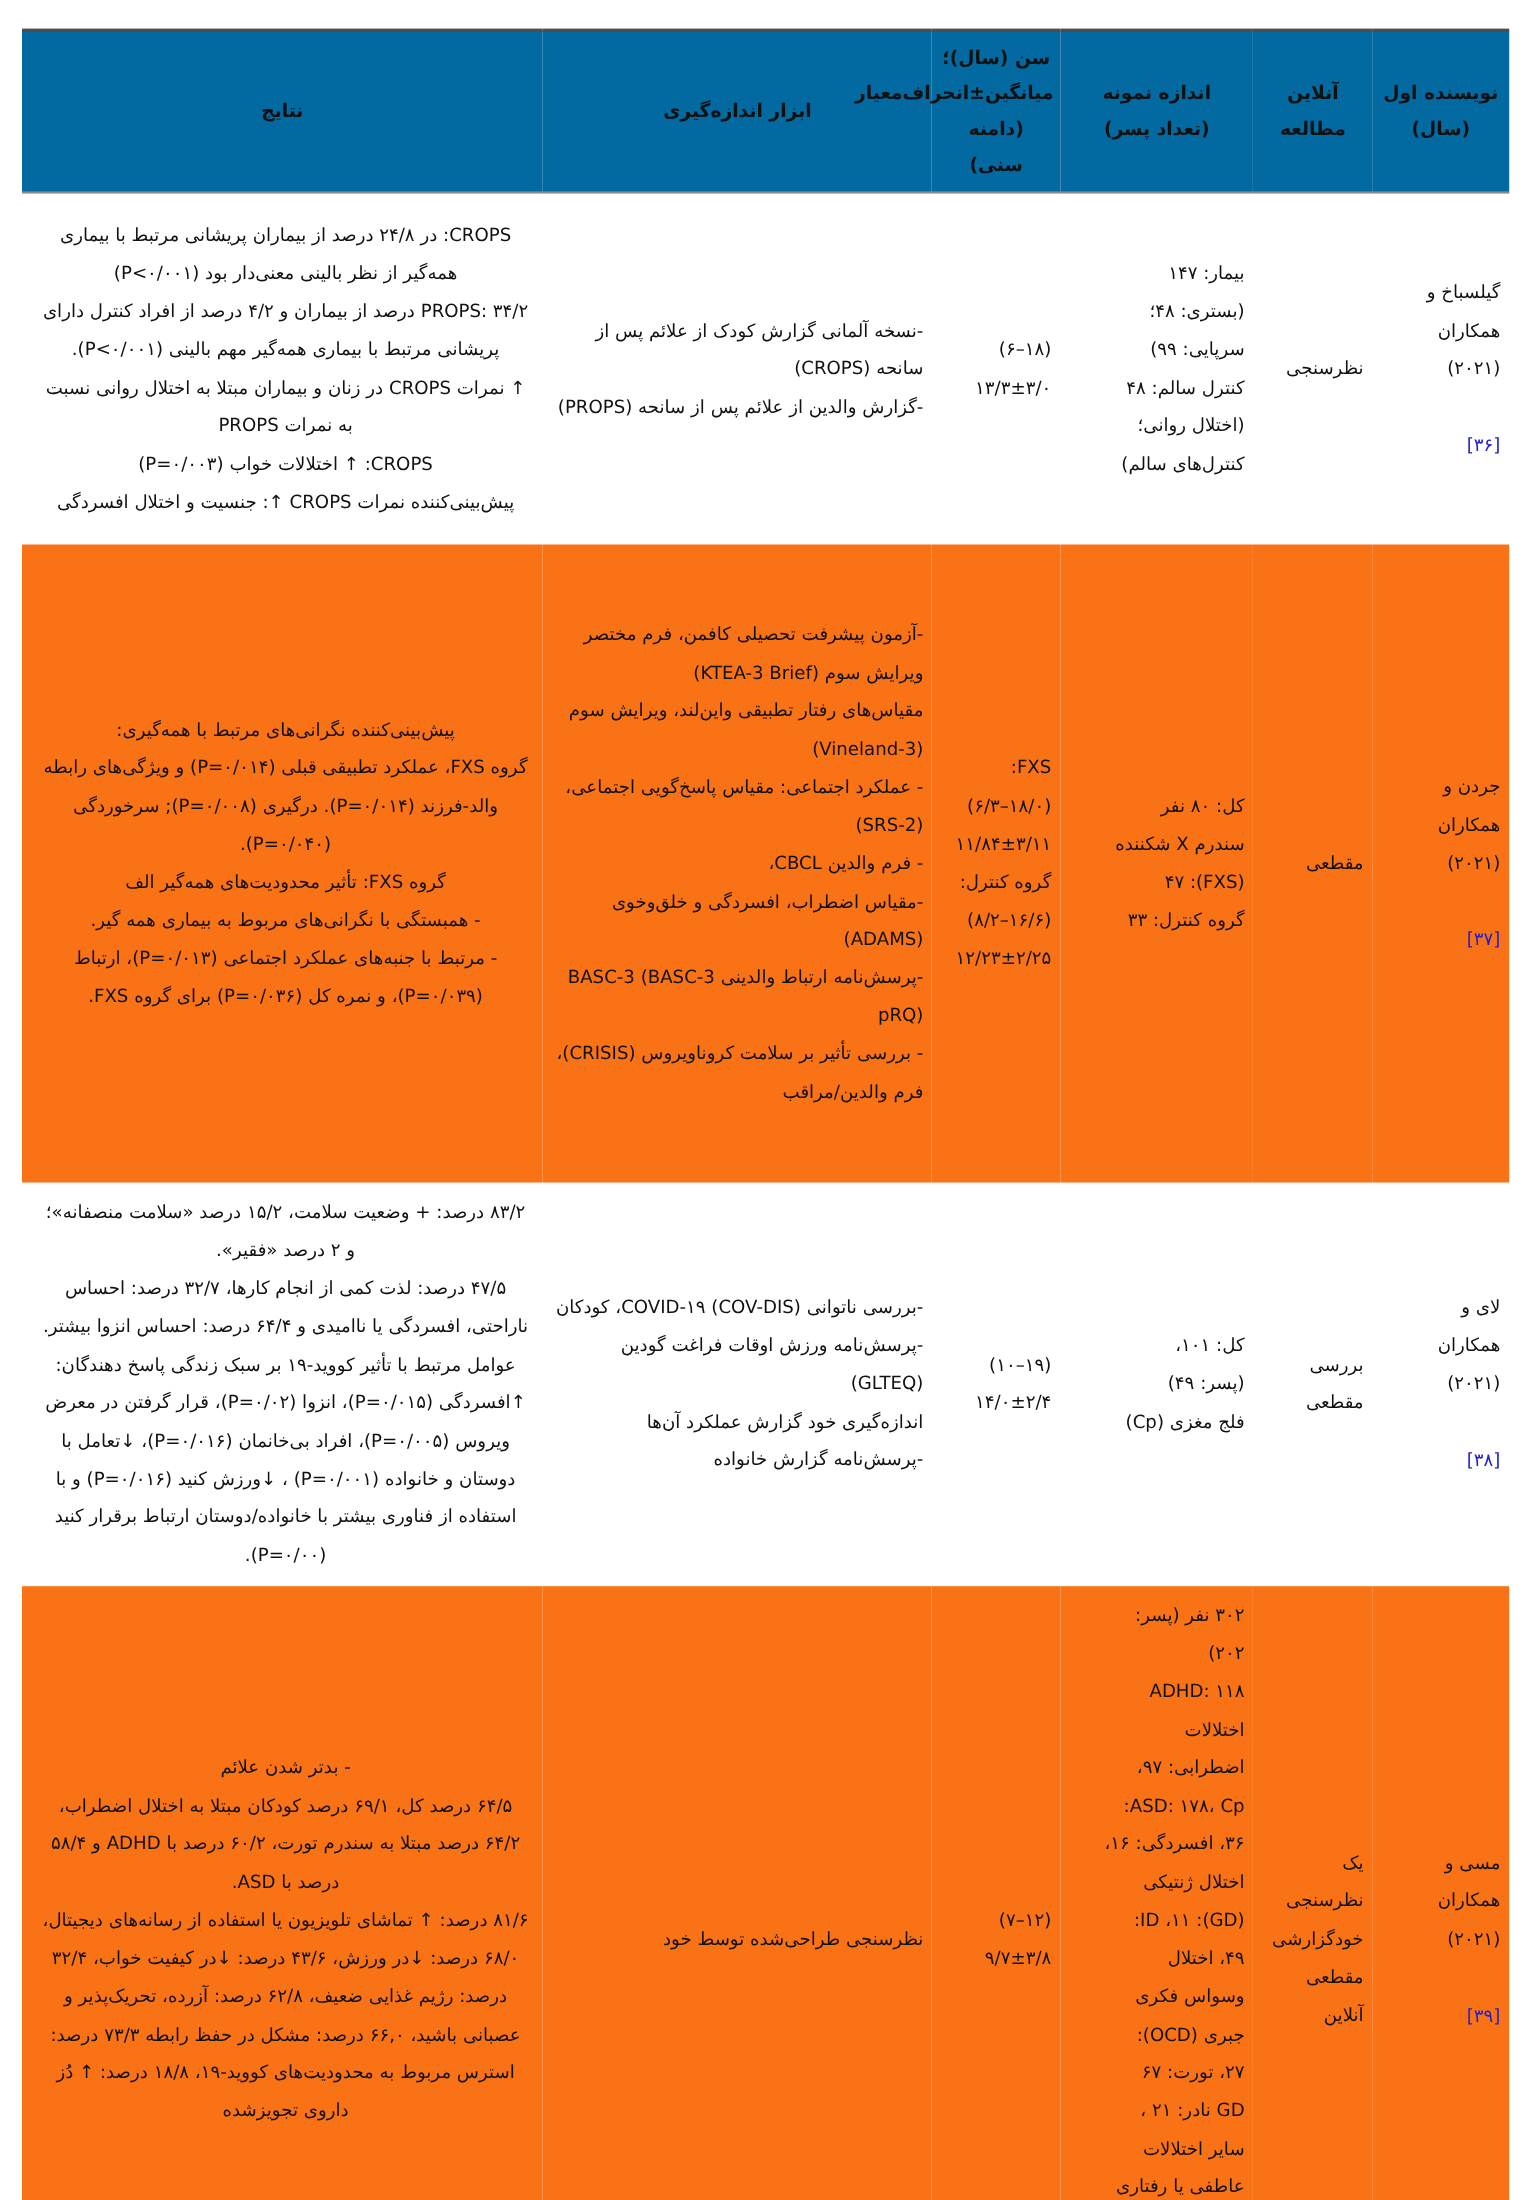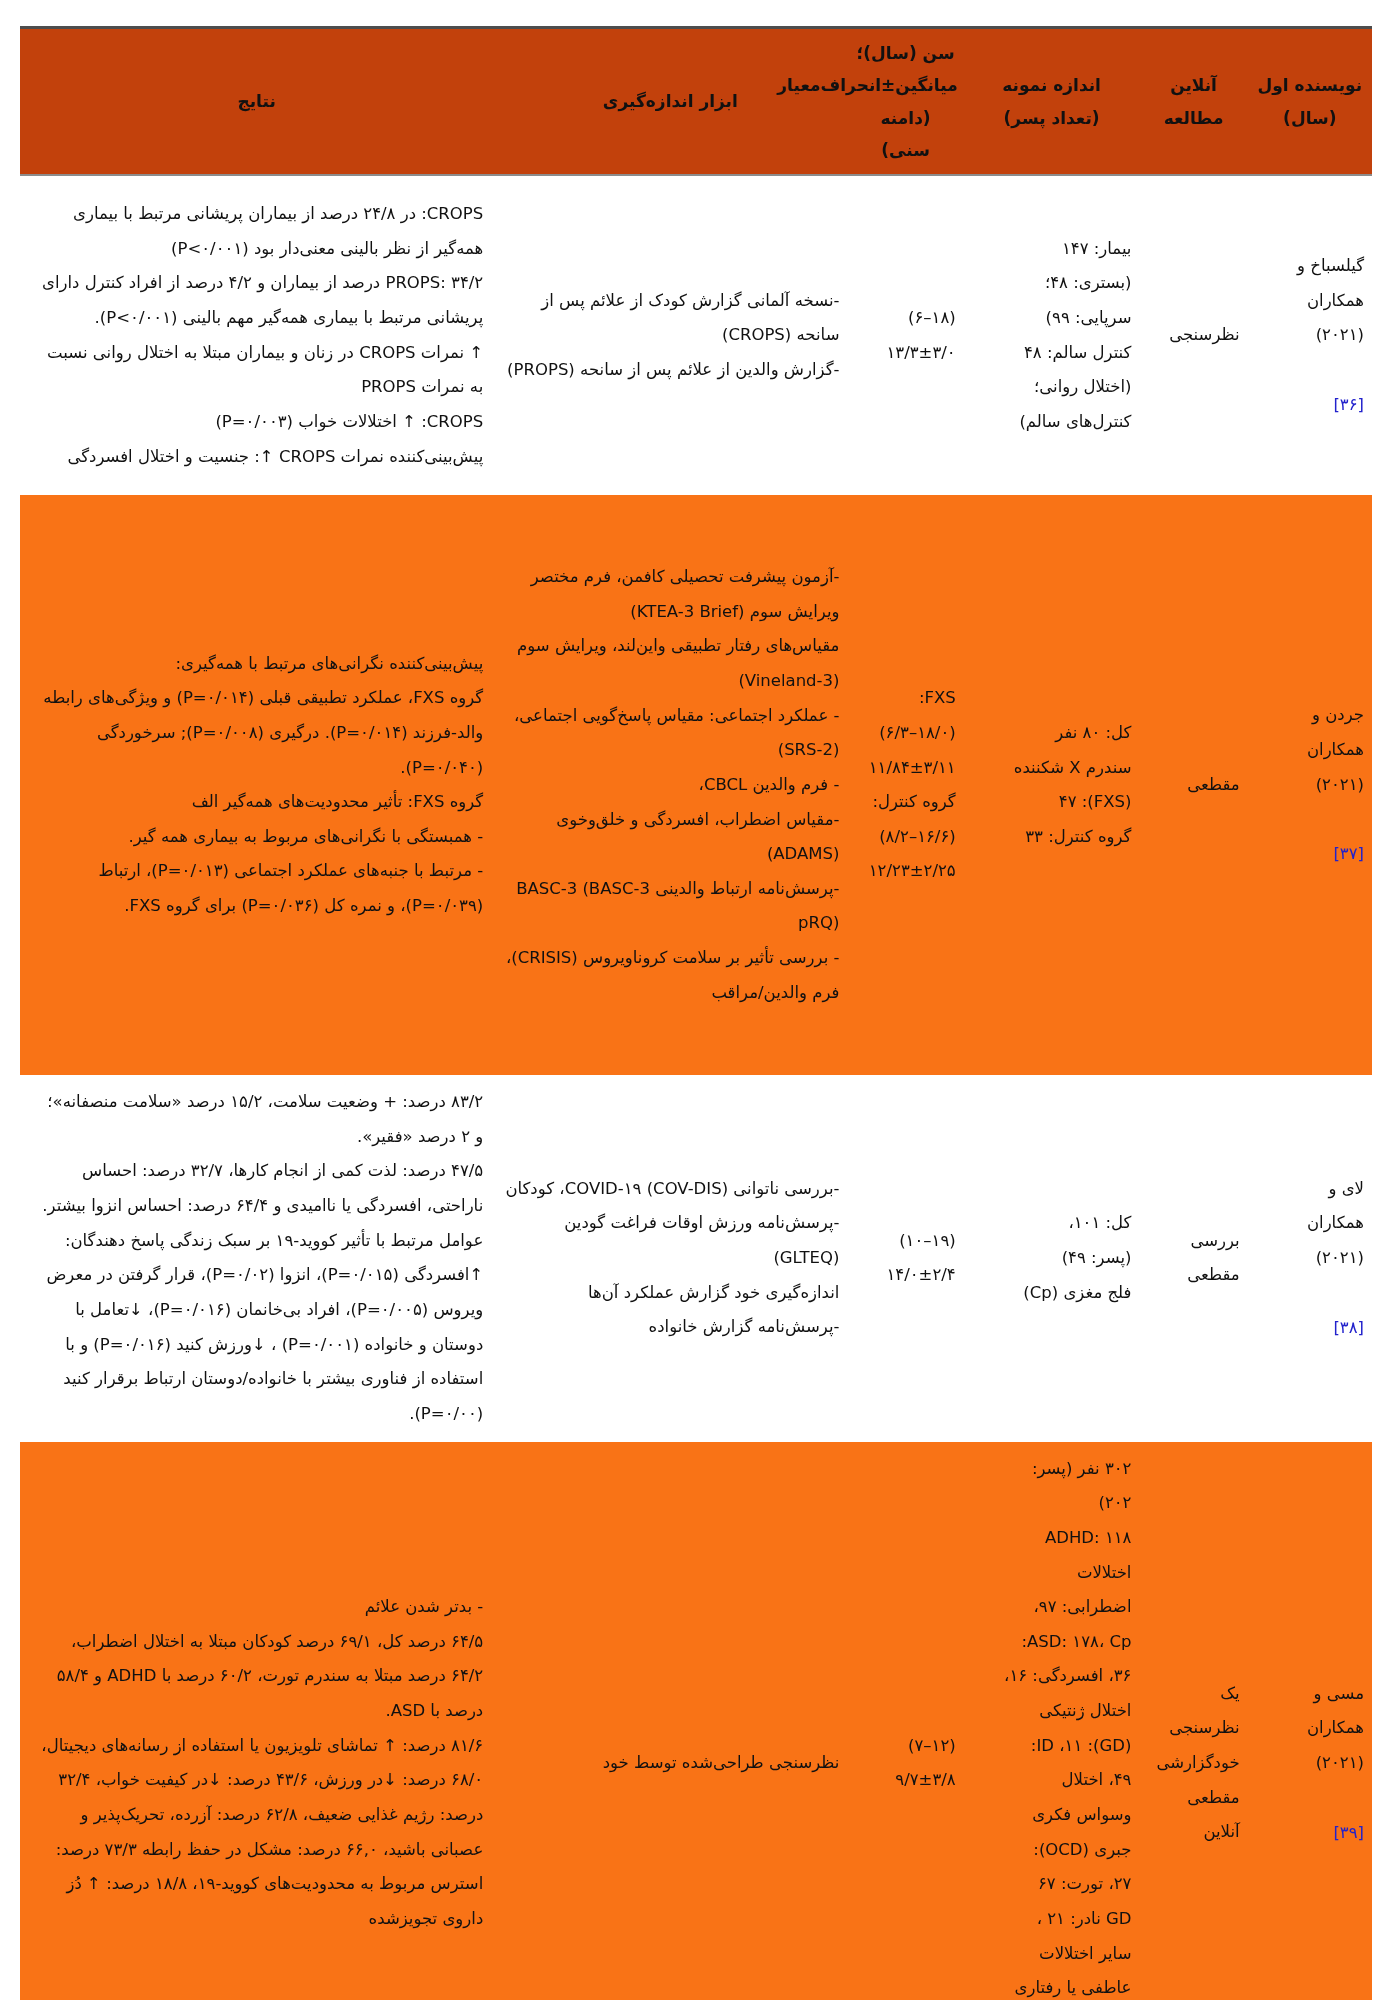--- a/index.html
+++ b/index.html
@@ -6,32 +6,32 @@
   body { font-family: "DejaVu Sans", sans-serif; color: #111; }
   .page {
     width: 1392px; height: 2000px; box-sizing: border-box;
     padding: 26px 20px 0 20px; background: #fff; overflow: hidden;
   }
   table.review {
     width: 100%; border-collapse: collapse; table-layout: fixed;
     border-top: 3px solid #4d4d4d; border-bottom: 3px solid #4d4d4d;
   }
   thead th {
-    background: #c2410c; border-bottom: 2px solid #8c8c8c;
+    background: #0369a1; border-bottom: 2px solid #8c8c8c;
     font-weight: bold; font-size: 17px; line-height: 1.9;
     text-align: center; vertical-align: middle; white-space: pre-line;
     padding: 8px 6px;
   }
   td {
     vertical-align: middle; text-align: right; white-space: pre-line;
     font-size: 16.5px; line-height: 2.1; padding: 10px 8px;
     word-wrap: break-word;
   }
   tr.shade td { background: #f97316; }
-  td.results { text-align: right; padding-left: 16px; padding-right: 10px; }
+  td.results { text-align: center; padding-left: 16px; padding-right: 10px; }
   .ref { color: #2222cc; display: block; line-height: 2.1; margin-top: 35px; }
   .bold-line { font-weight: normal; }
   
   tr.hdr   { height: 100px; }
   tr.row-1 { height: 320px; }
   tr.row-2 { height: 580px; }
   tr.row-3 { height: 352px; }
   tr.row-4 { height: 580px; }
 </style>
 </head>

